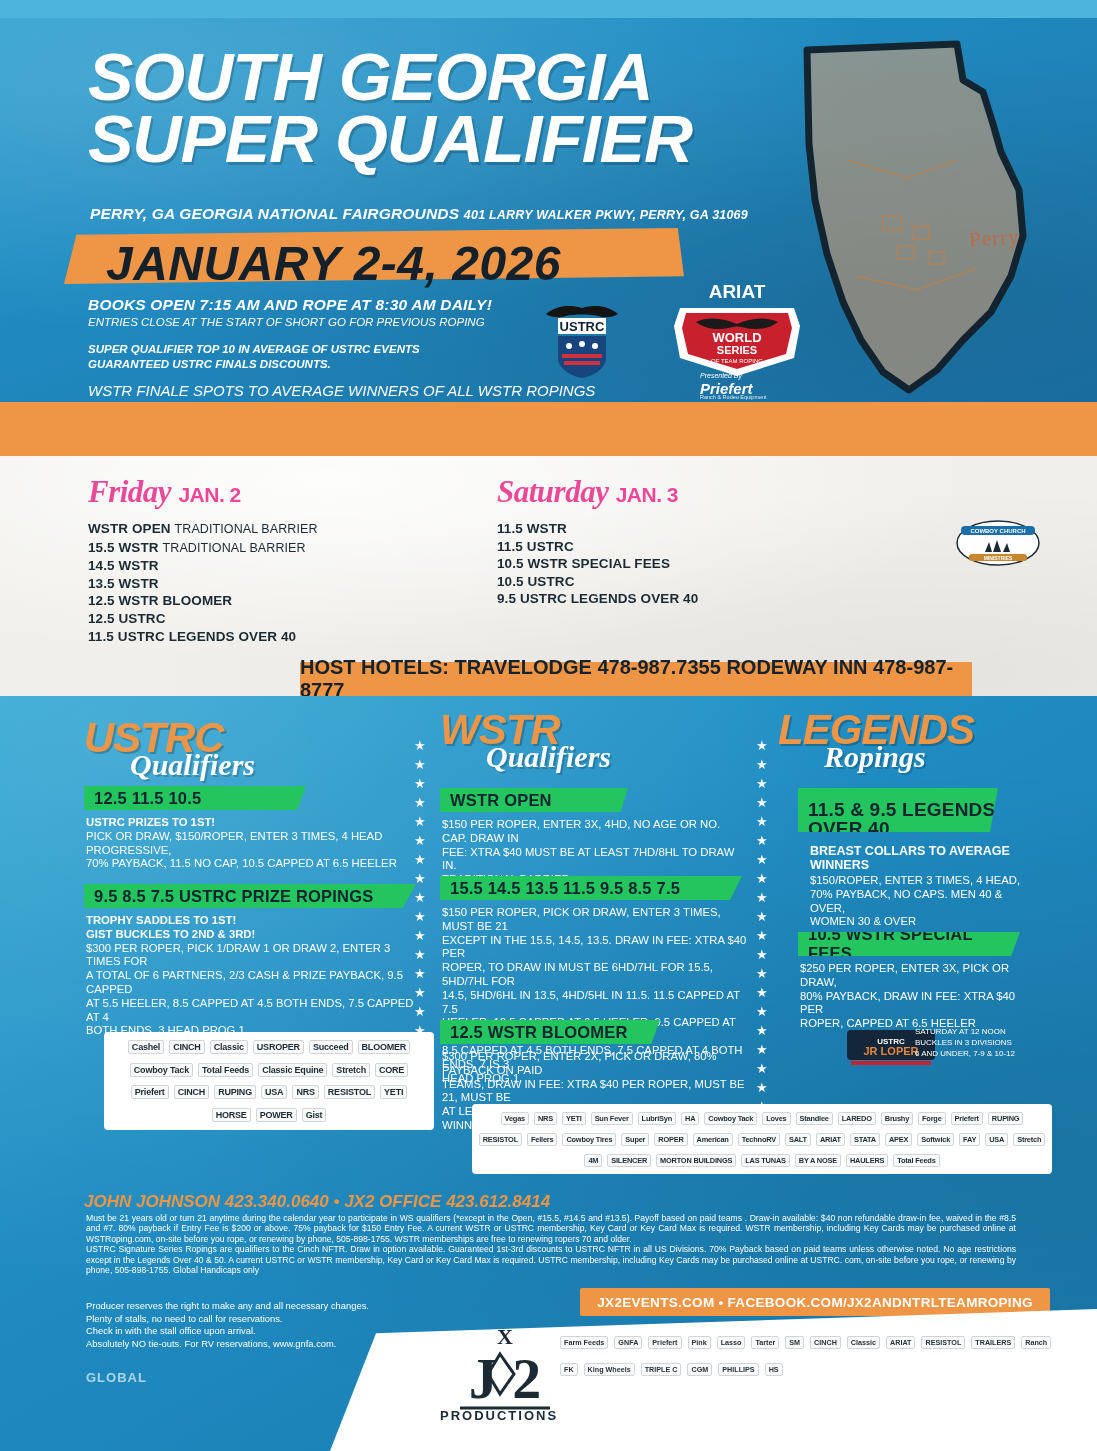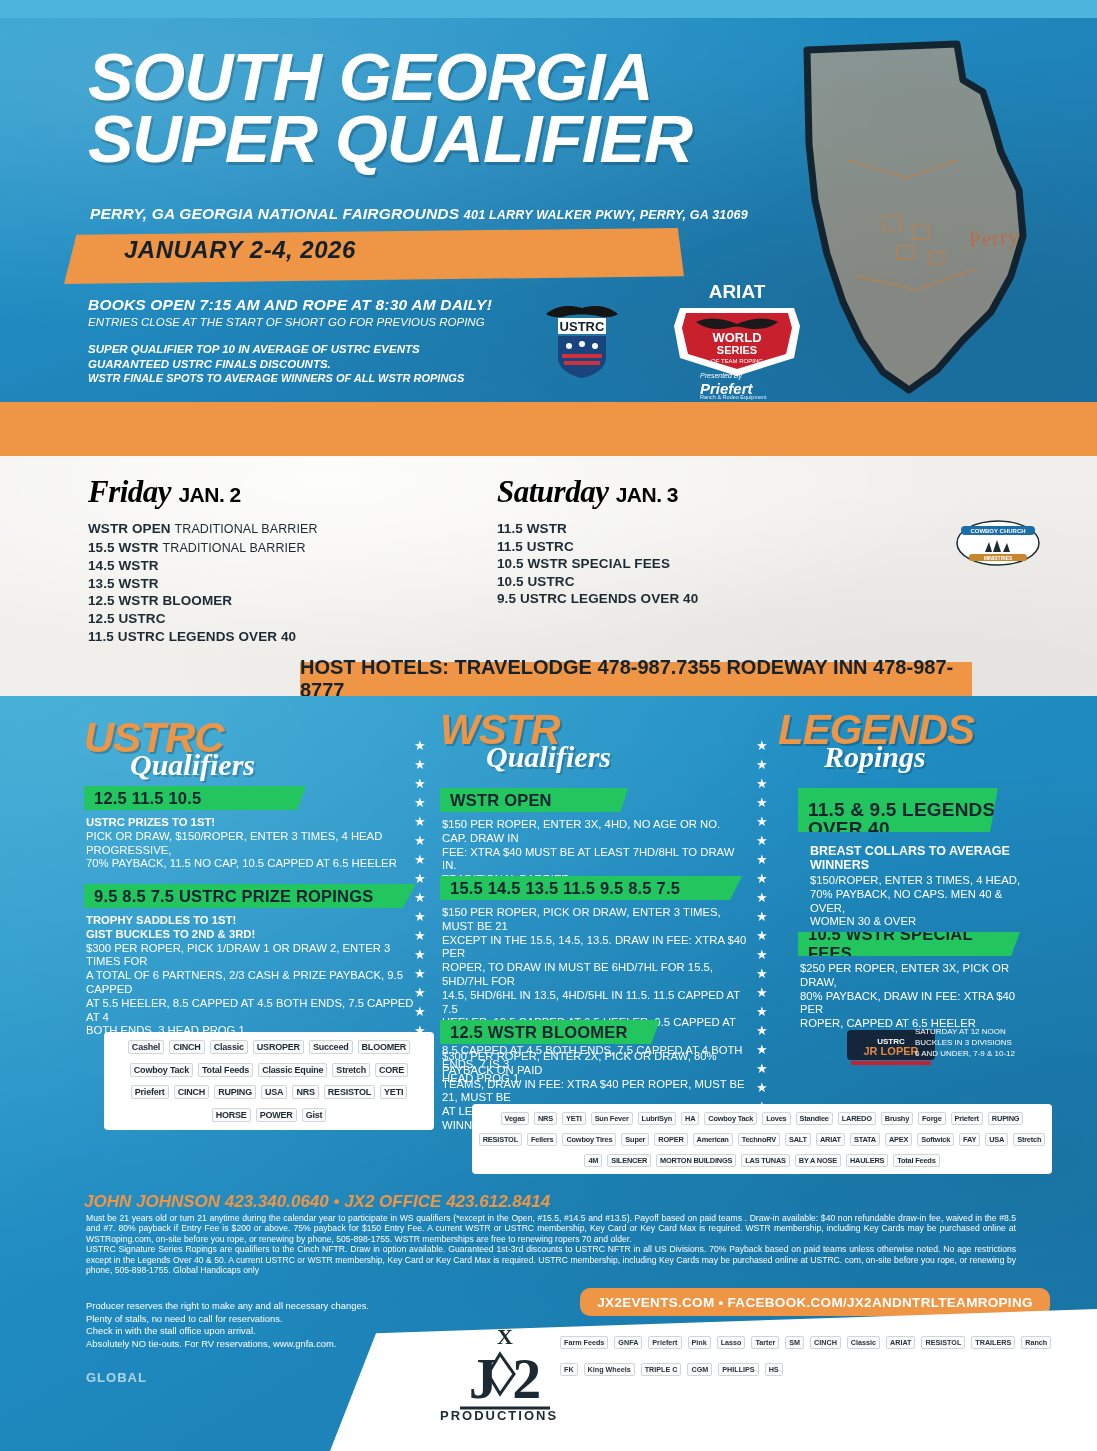--- a/index.html
+++ b/index.html
@@ -57,32 +57,32 @@
     letter-spacing:.2px; white-space:nowrap;
   }
   .h-venue .small { font-size:12.5px; font-weight:700; }
 
   .date-band {
     position:absolute; left: 64px; top: 228px; width: 620px; height: 56px;
     background:#ef9546;
     clip-path: polygon(2% 12%, 99% 0%, 100% 86%, 0% 100%);
   }
   .date-text {
-    position:absolute; left:124px; top:236px;
-    font-weight:800; font-style:italic; font-size:24px; color:#14212b;
+    position:absolute; left:106px; top:236px;
+    font-weight:800; font-style:italic; font-size:48px; color:#14212b;
     letter-spacing:.5px;
   }
 
   .books {
     position:absolute; left:88px; top:296px; color:#fff;
   }
   .books .l1 { font-weight:800; font-style:italic; font-size:15.5px; letter-spacing:.2px;}
   .books .l2 { font-style:italic; font-size:11.5px; margin-top:2px; }
   .books .l3 { font-weight:800; font-style:italic; font-size:11.5px; margin-top:14px; line-height:15px;}
-  .books .l4 { font-weight:700; font-style:italic; font-size:11px; margin-top:0; }
+  .books .l4 { font-weight:400; font-style:italic; font-size:15px; margin-top:10px; }
 
   
   .ustrc-badge {
     position:absolute; left:538px; top:288px; width:88px; height:92px;
   }
   .ariat-badge {
     position:absolute; left:662px; top:282px; width:150px; height:110px;
   }
   .presented {
     position:absolute; left:700px; top:372px; font-size:7px; color:#fff; font-style:italic;
@@ -110,21 +110,21 @@
   }
   .sched:before{
     content:""; position:absolute; inset:0;
     background:
       radial-gradient(ellipse at 30% 10%, rgba(255,255,255,.9), transparent 60%),
       radial-gradient(ellipse at 85% 90%, rgba(0,0,0,.05), transparent 60%);
   }
   .day { position:absolute; top:474px; }
   .day .dname {
     font-family:"Liberation Serif", serif;
-    font-style:italic; font-weight:700; font-size:31px; color:#000000;
+    font-style:italic; font-weight:700; font-size:31px; color:#ec4899;
     letter-spacing:-.5px;
   }
   .day .dname .dt { font-family:"Liberation Sans", sans-serif; font-style:normal; font-weight:800; font-size:21px; }
   .day ul { list-style:none; margin-top:10px; }
   .day li { font-size:13.5px; font-weight:700; color:#1c2a33; line-height:17.6px; letter-spacing:.1px; }
   .day li .lite { font-weight:400; font-size:12.5px; }
   #day-fri { left:88px; }
   #day-sat { left:497px; }
   #day-sun { left:815px; }
 
@@ -213,21 +213,21 @@
     color:#ffffff; font-size:8.6px; line-height:10.4px; text-align:justify;
   }
   .legal2 {
     position:absolute; left:86px; top:1300px; width:420px;
     color:#ffffff; font-size:9.4px; line-height:12.6px;
   }
   .globalbadge { position:absolute; left:86px; top:1370px; color:#cfe6f1; font-size:13px; font-weight:700; letter-spacing:1px; opacity:.8;}
 
   .web-band {
     position:absolute; left:580px; top:1288px; width:470px; height:28px;
-    background:#ef9546; border-radius:10px;
+    background:#ef9546; border-radius:2px;
     display:flex; align-items:center; justify-content:center;
     font-weight:800; font-size:13.5px; color:#ffffff; letter-spacing:.3px;
   }
 
   .white-swoosh {
     position:absolute; left:330px; top:1300px; width:767px; height:151px;
     background:#ffffff;
     clip-path: polygon(6% 22%, 100% 6%, 100% 100%, 0% 100%);
   }
   .jx2logo { position:absolute; left:430px; top:1318px; width:150px; height:120px; }

